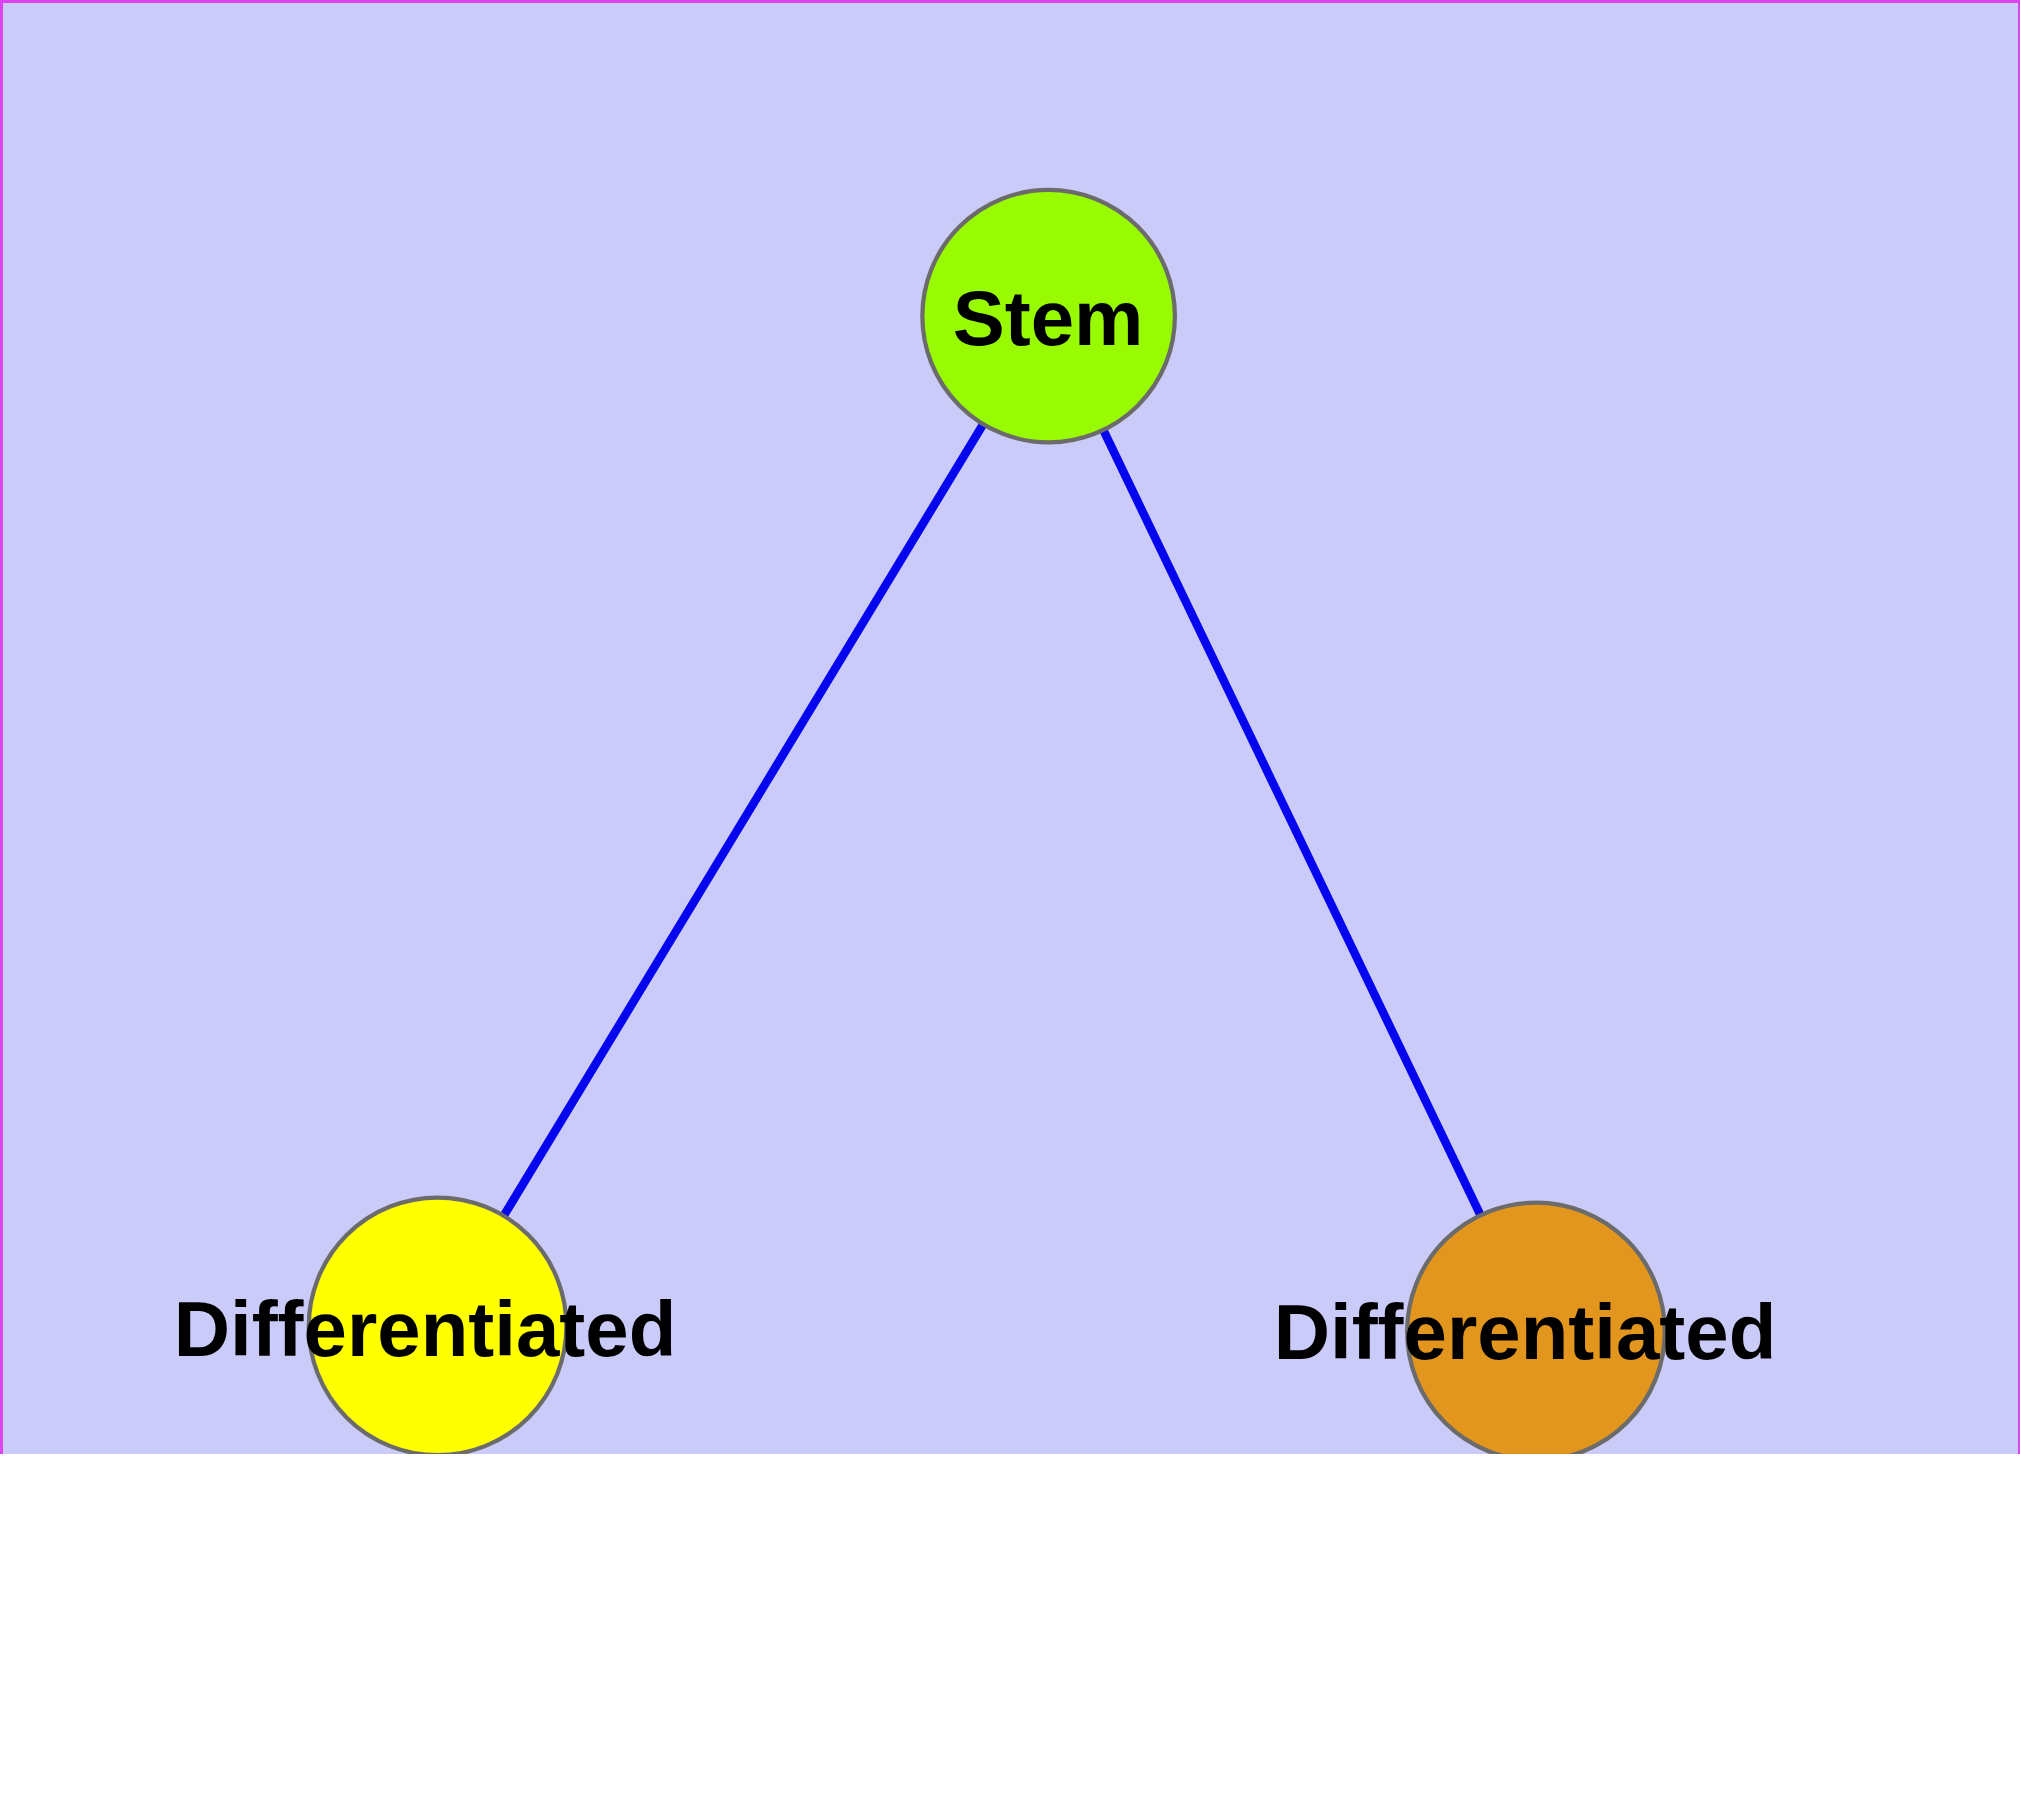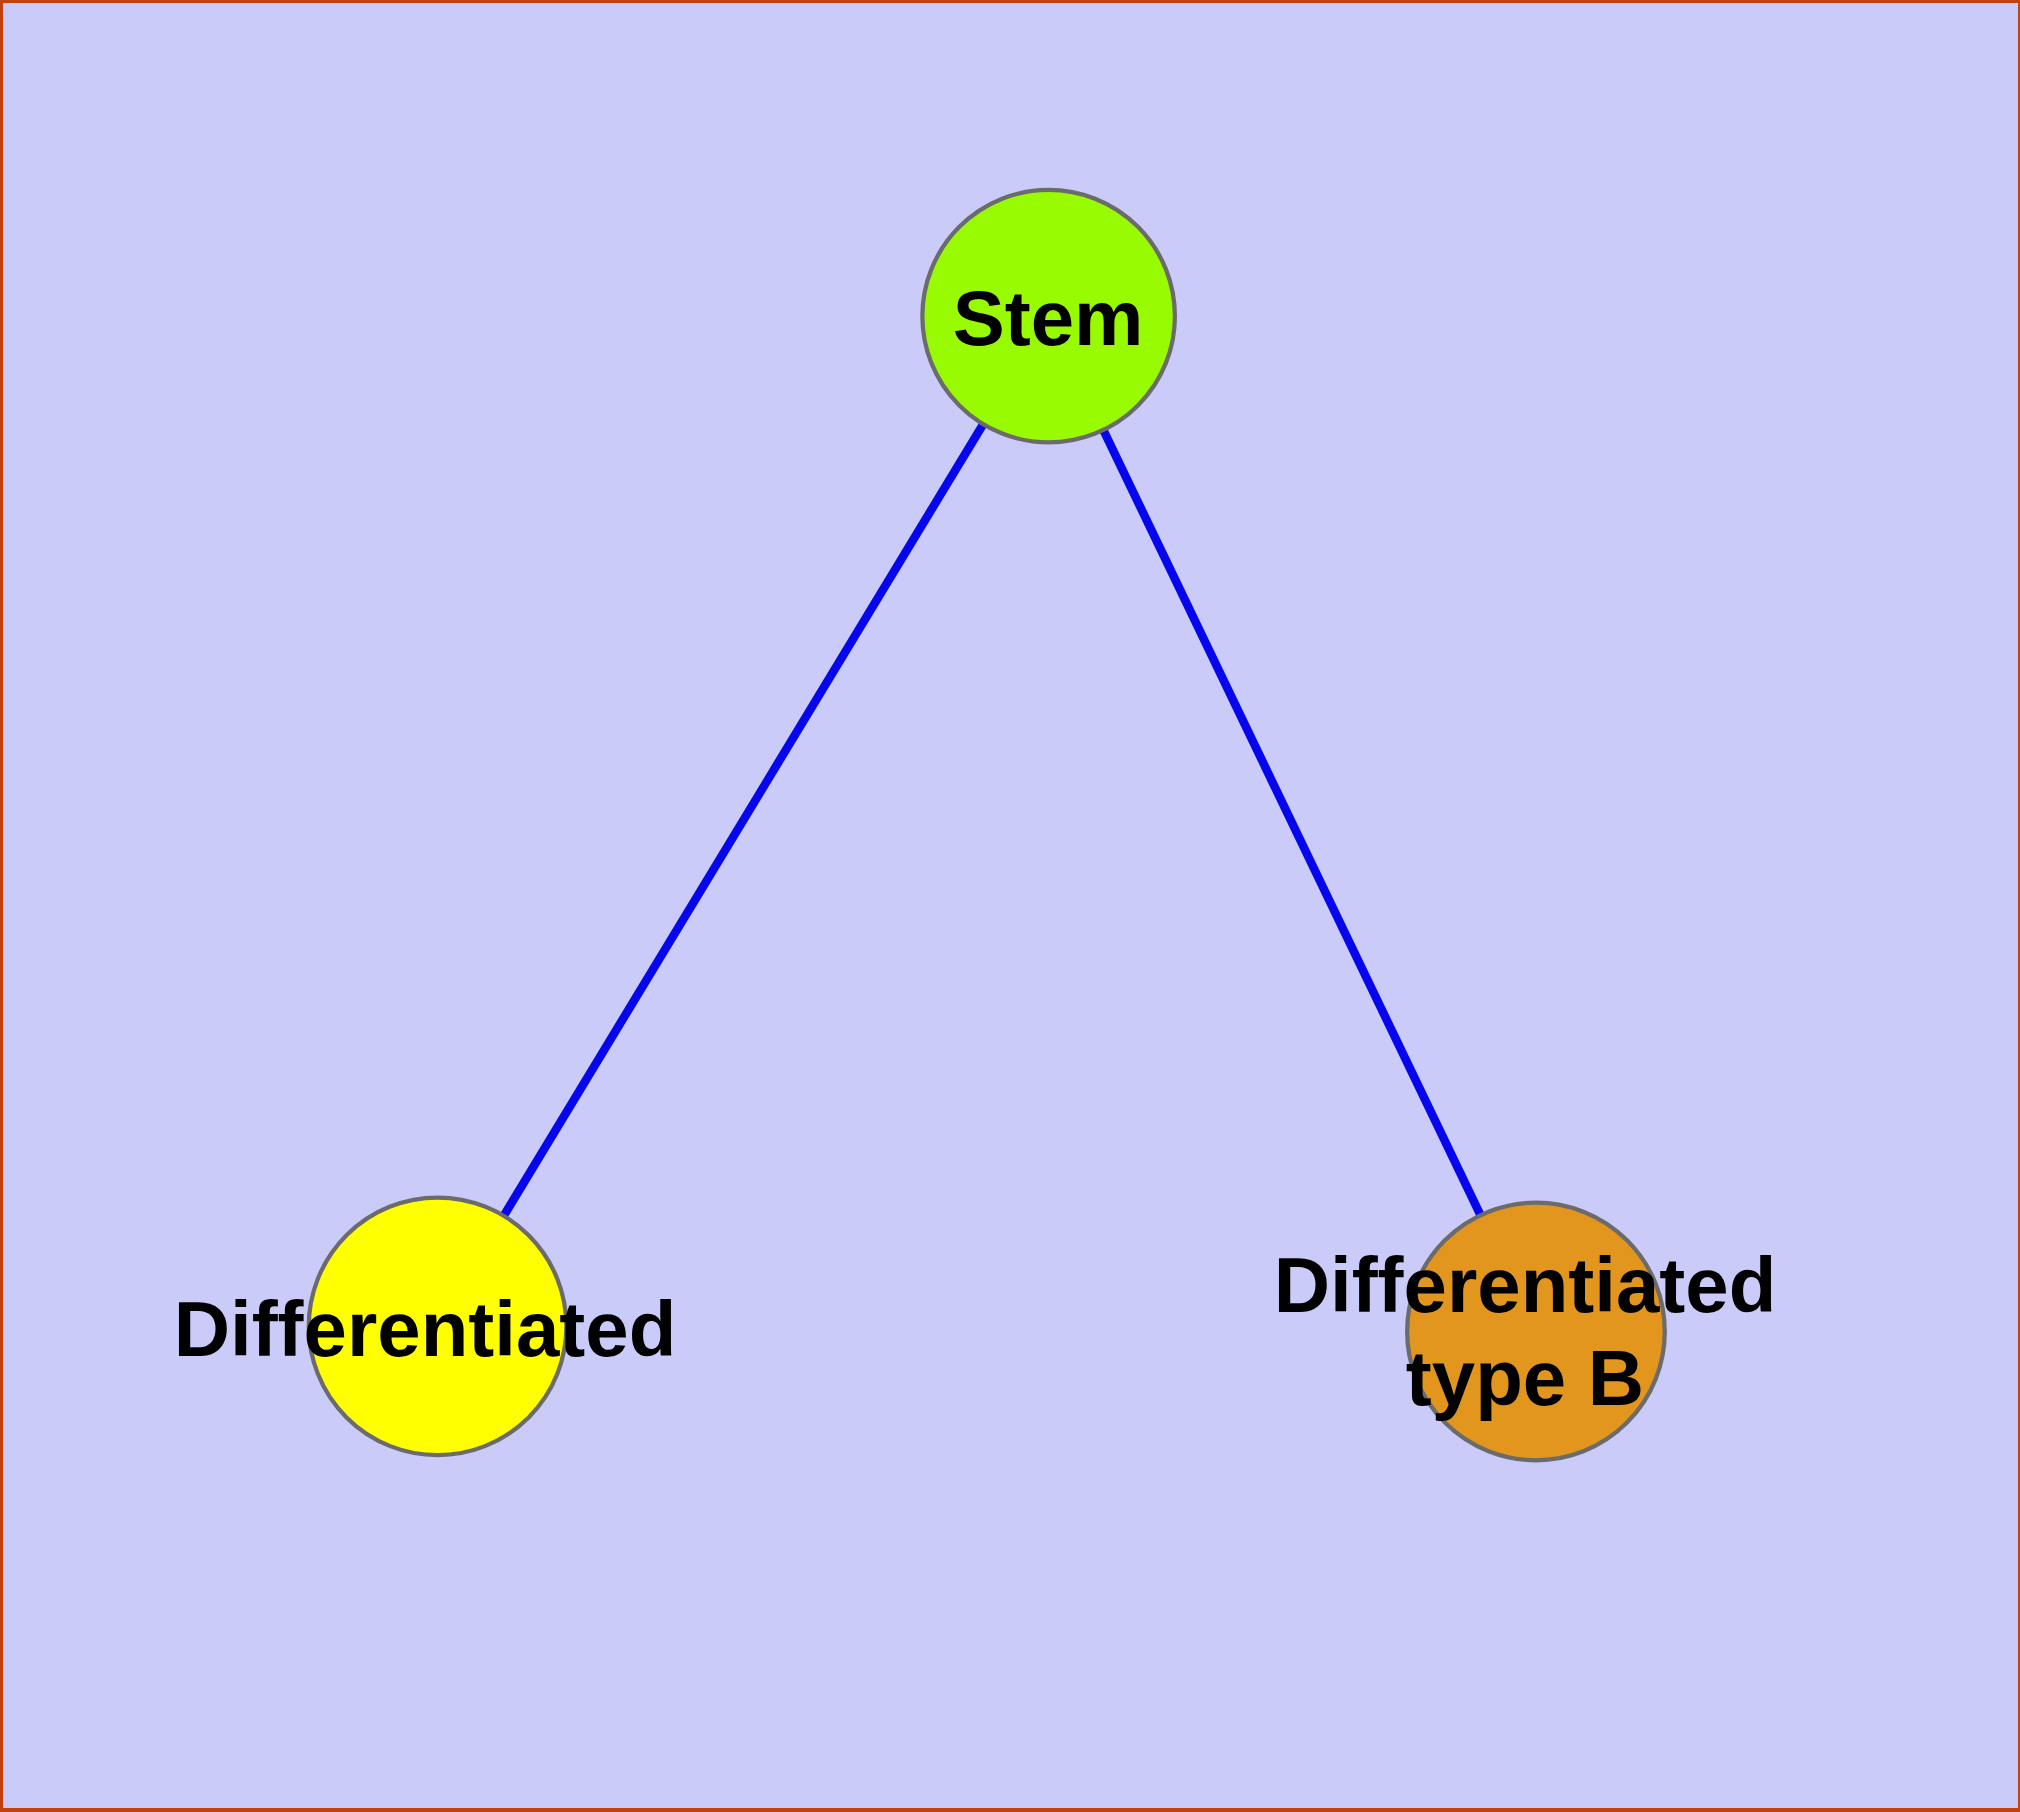--- a/index.html
+++ b/index.html
@@ -1,20 +1,20 @@
 <!DOCTYPE html>
 <html style="font-size:13.6px"><head>
 <meta charset="utf-8">
 <style>
   html, body { margin: 0; padding: 0; }
   .page {
     position: relative;
     width: 2021px;
-    height: 1812px;
-    background: #c2410c;
+    height: 1454px;
+    background: #d946ef;
     overflow: hidden;
   }
   .canvas-bg {
     position: absolute;
     left: 2.5px;
     top: 3.4px;
     width: 2015px;
     height: 1805px;
     background: #cbcbf9;
   }
@@ -59,16 +59,15 @@
   <div class="node-label label-stem" style="color: rgb(0, 0, 0);">
     <span class="line">Stem</span>
   </div>
 
   <div class="node-label label-type-a" style="color: rgb(0, 0, 0);">
     <span class="line">Differentiated</span>
   </div>
 
   <div class="node-label label-type-b" style="color: rgb(0, 0, 0);">
     <span class="line">Differentiated</span>
-    <span class="line">type B</span>
   </div>
 </div>
 
 
 </body></html>

